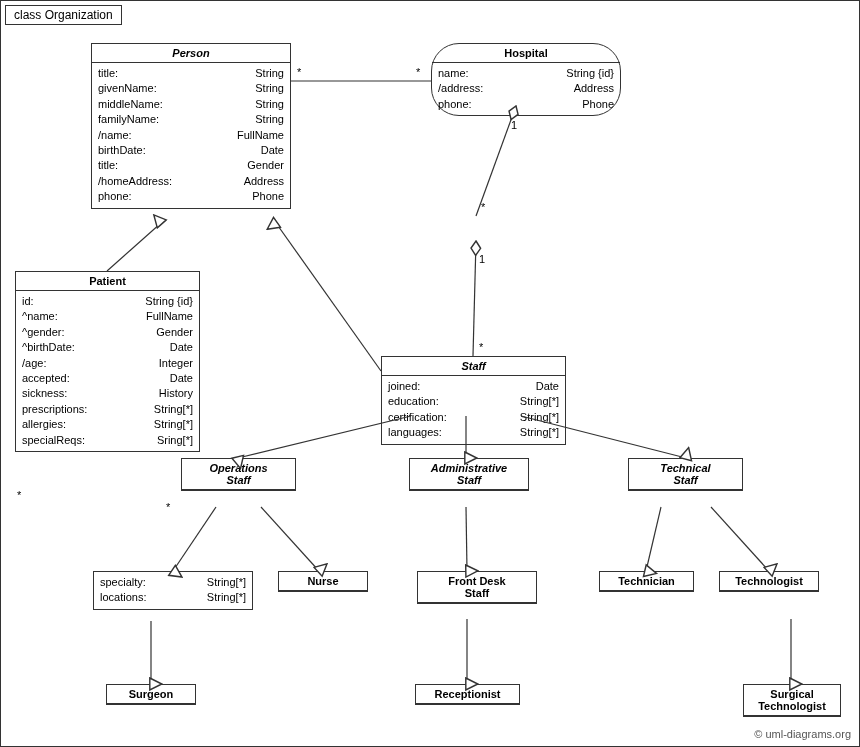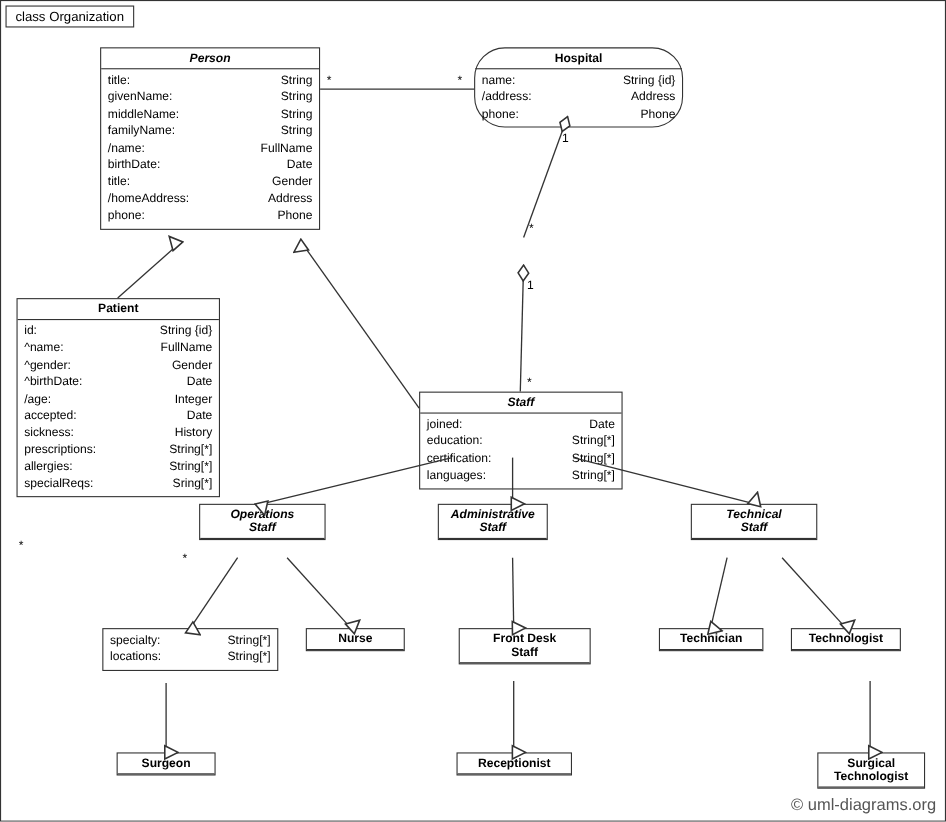--- a/index.html
+++ b/index.html
@@ -60,21 +60,21 @@
       top: 0; left: 0;
       width: 860px;
       height: 747px;
       pointer-events: none;
     }
 
     .copyright {
       position: absolute;
       bottom: 6px;
       right: 8px;
-      font-size: 15px;
+      font-size: 11px;
       color: #555;
     }
   </style>
 </head>
 <body>
 
 <div class="diagram-container">
 
   <div class="title-box">
     <span>class Organization</span>
@@ -207,21 +207,21 @@
           <span class="attr-type">String[*]</span>
         </div>
     </div>
   </div>
 
   <div class="uml-class" style="left:180px; top:457px; width:115px; text-align:center;">
     <div class="class-name italic" style="white-space:pre-line;">Operations
 Staff</div>
   </div>
 
-  <div class="uml-class" style="left:397px; top:457px; width:100px; text-align:center;">
+  <div class="uml-class" style="left:408px; top:457px; width:120px; text-align:center;">
     <div class="class-name italic" style="white-space:pre-line;">Administrative
 Staff</div>
   </div>
 
   <div class="uml-class" style="left:627px; top:457px; width:115px; text-align:center;">
     <div class="class-name italic" style="white-space:pre-line;">Technical
 Staff</div>
   </div>
 
   <div class="uml-class" style="left:92px; top:570px; width:160px;">

